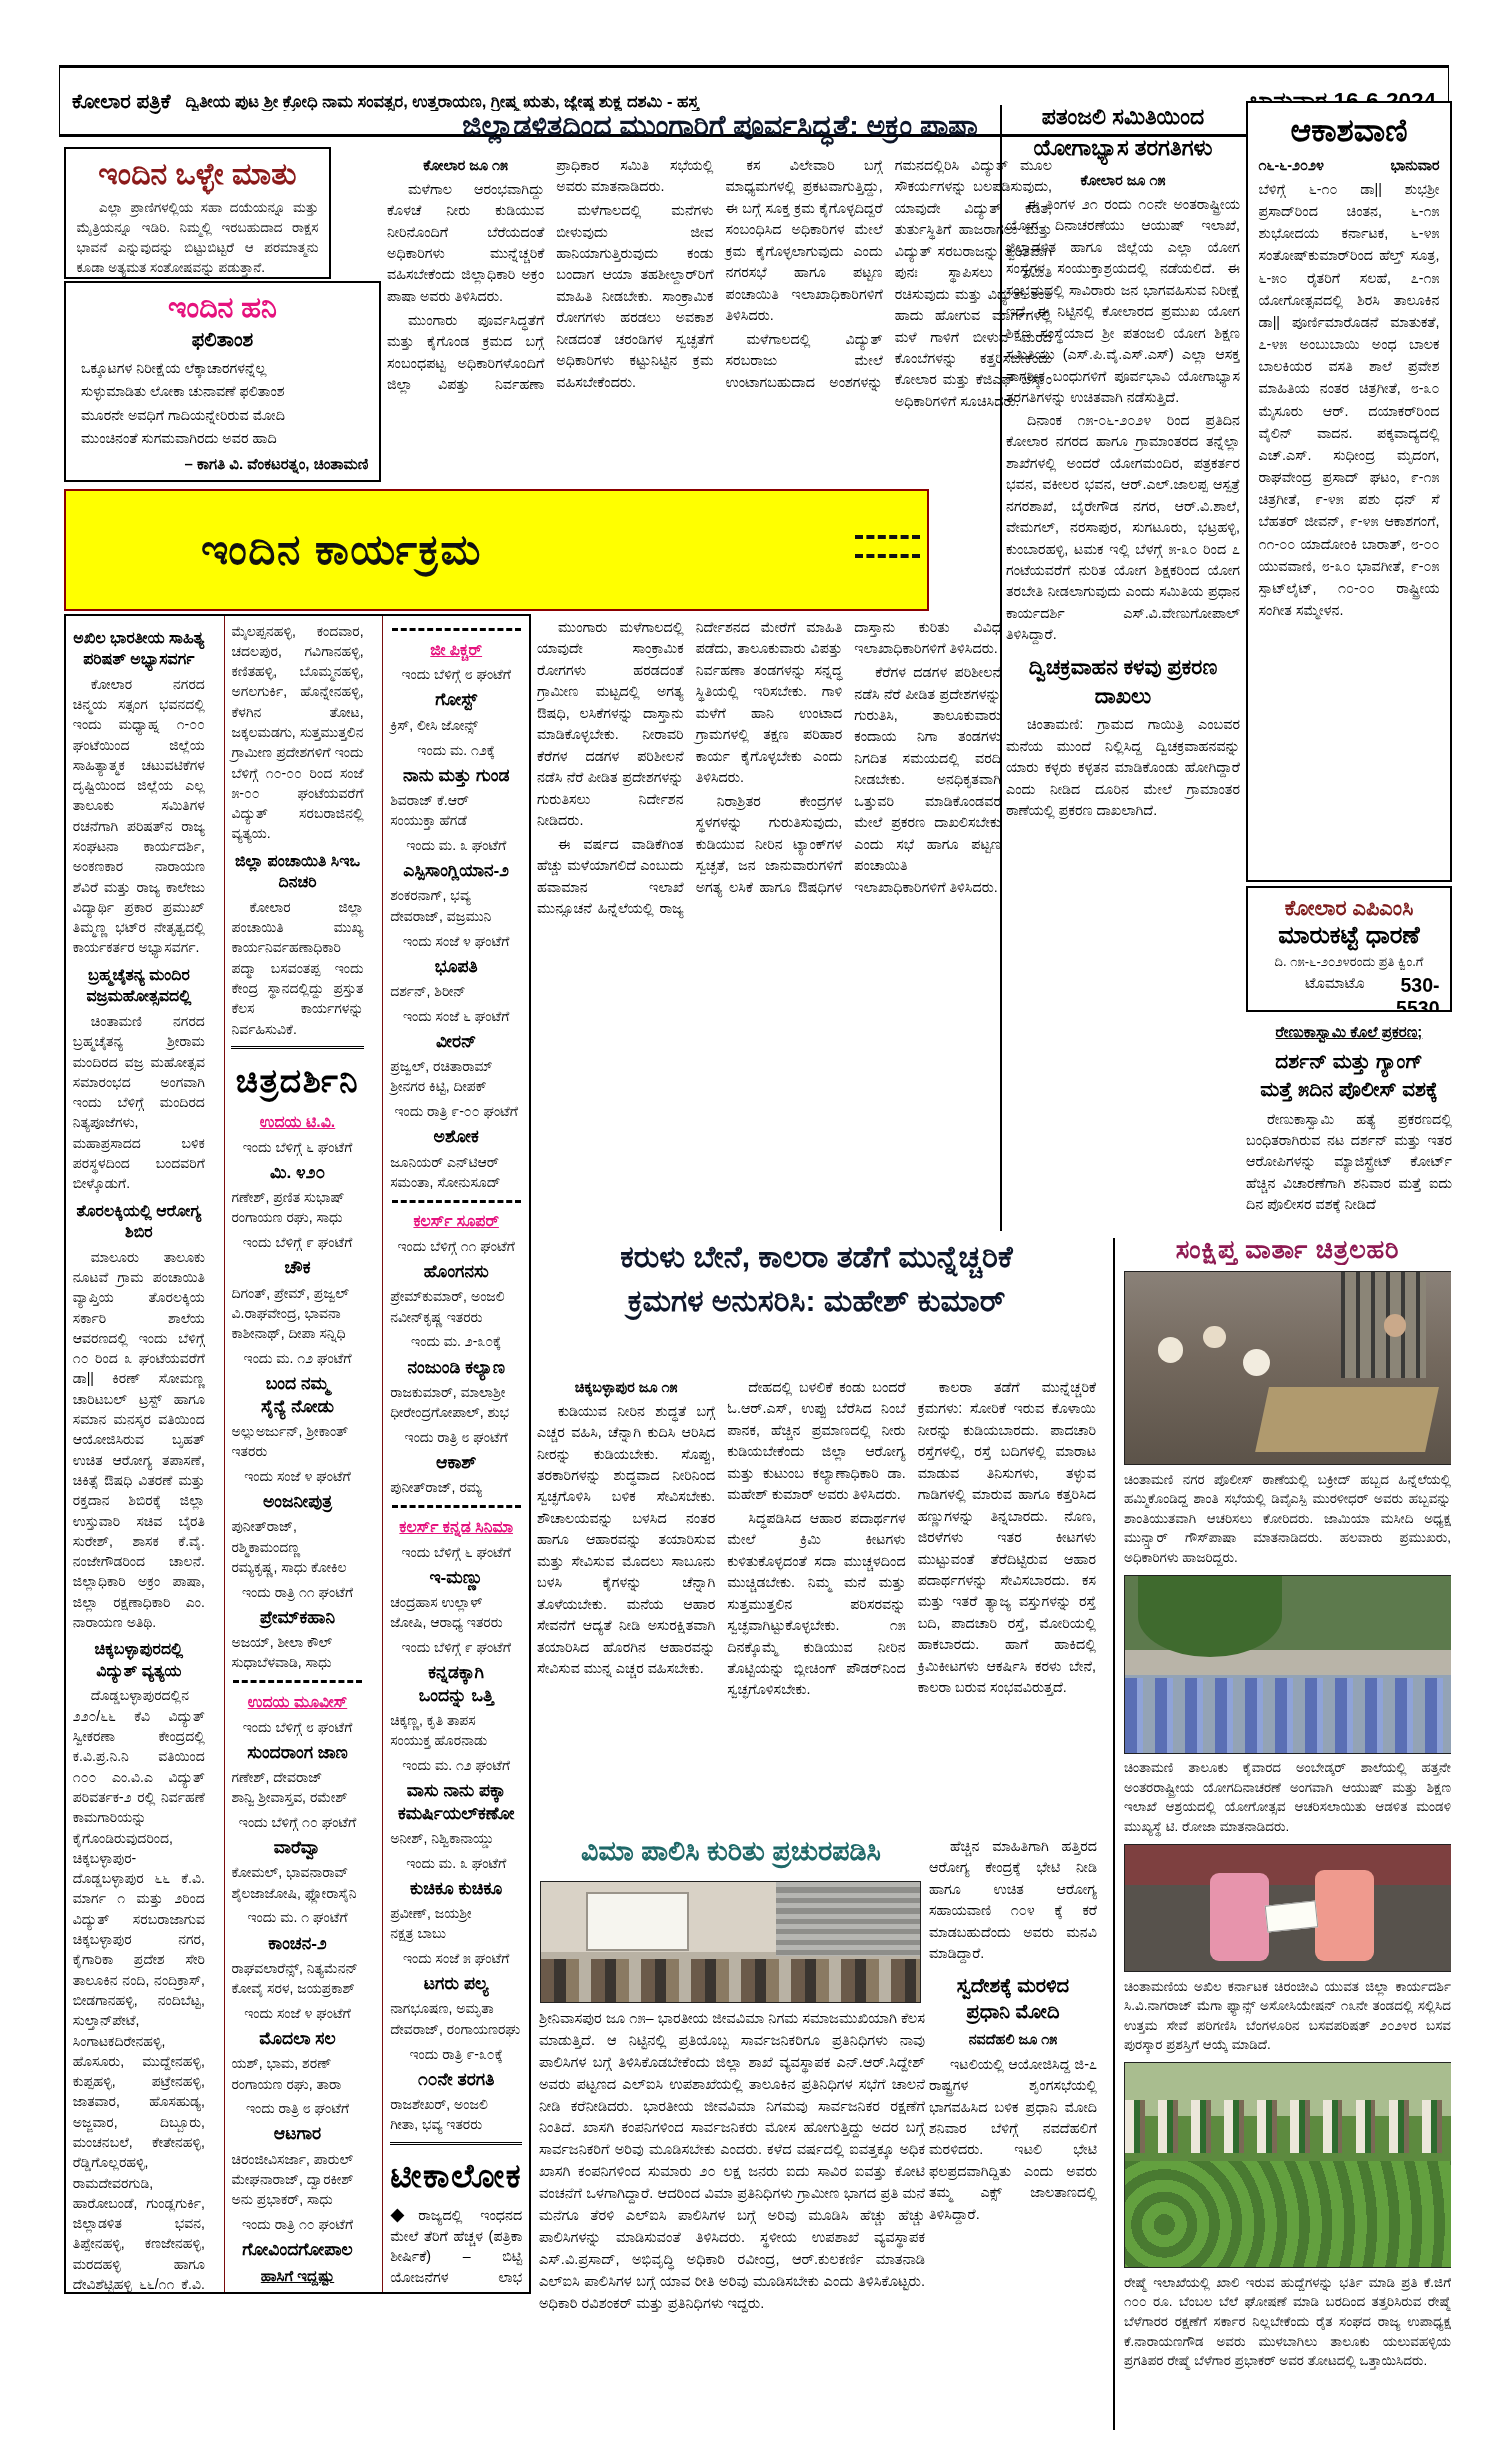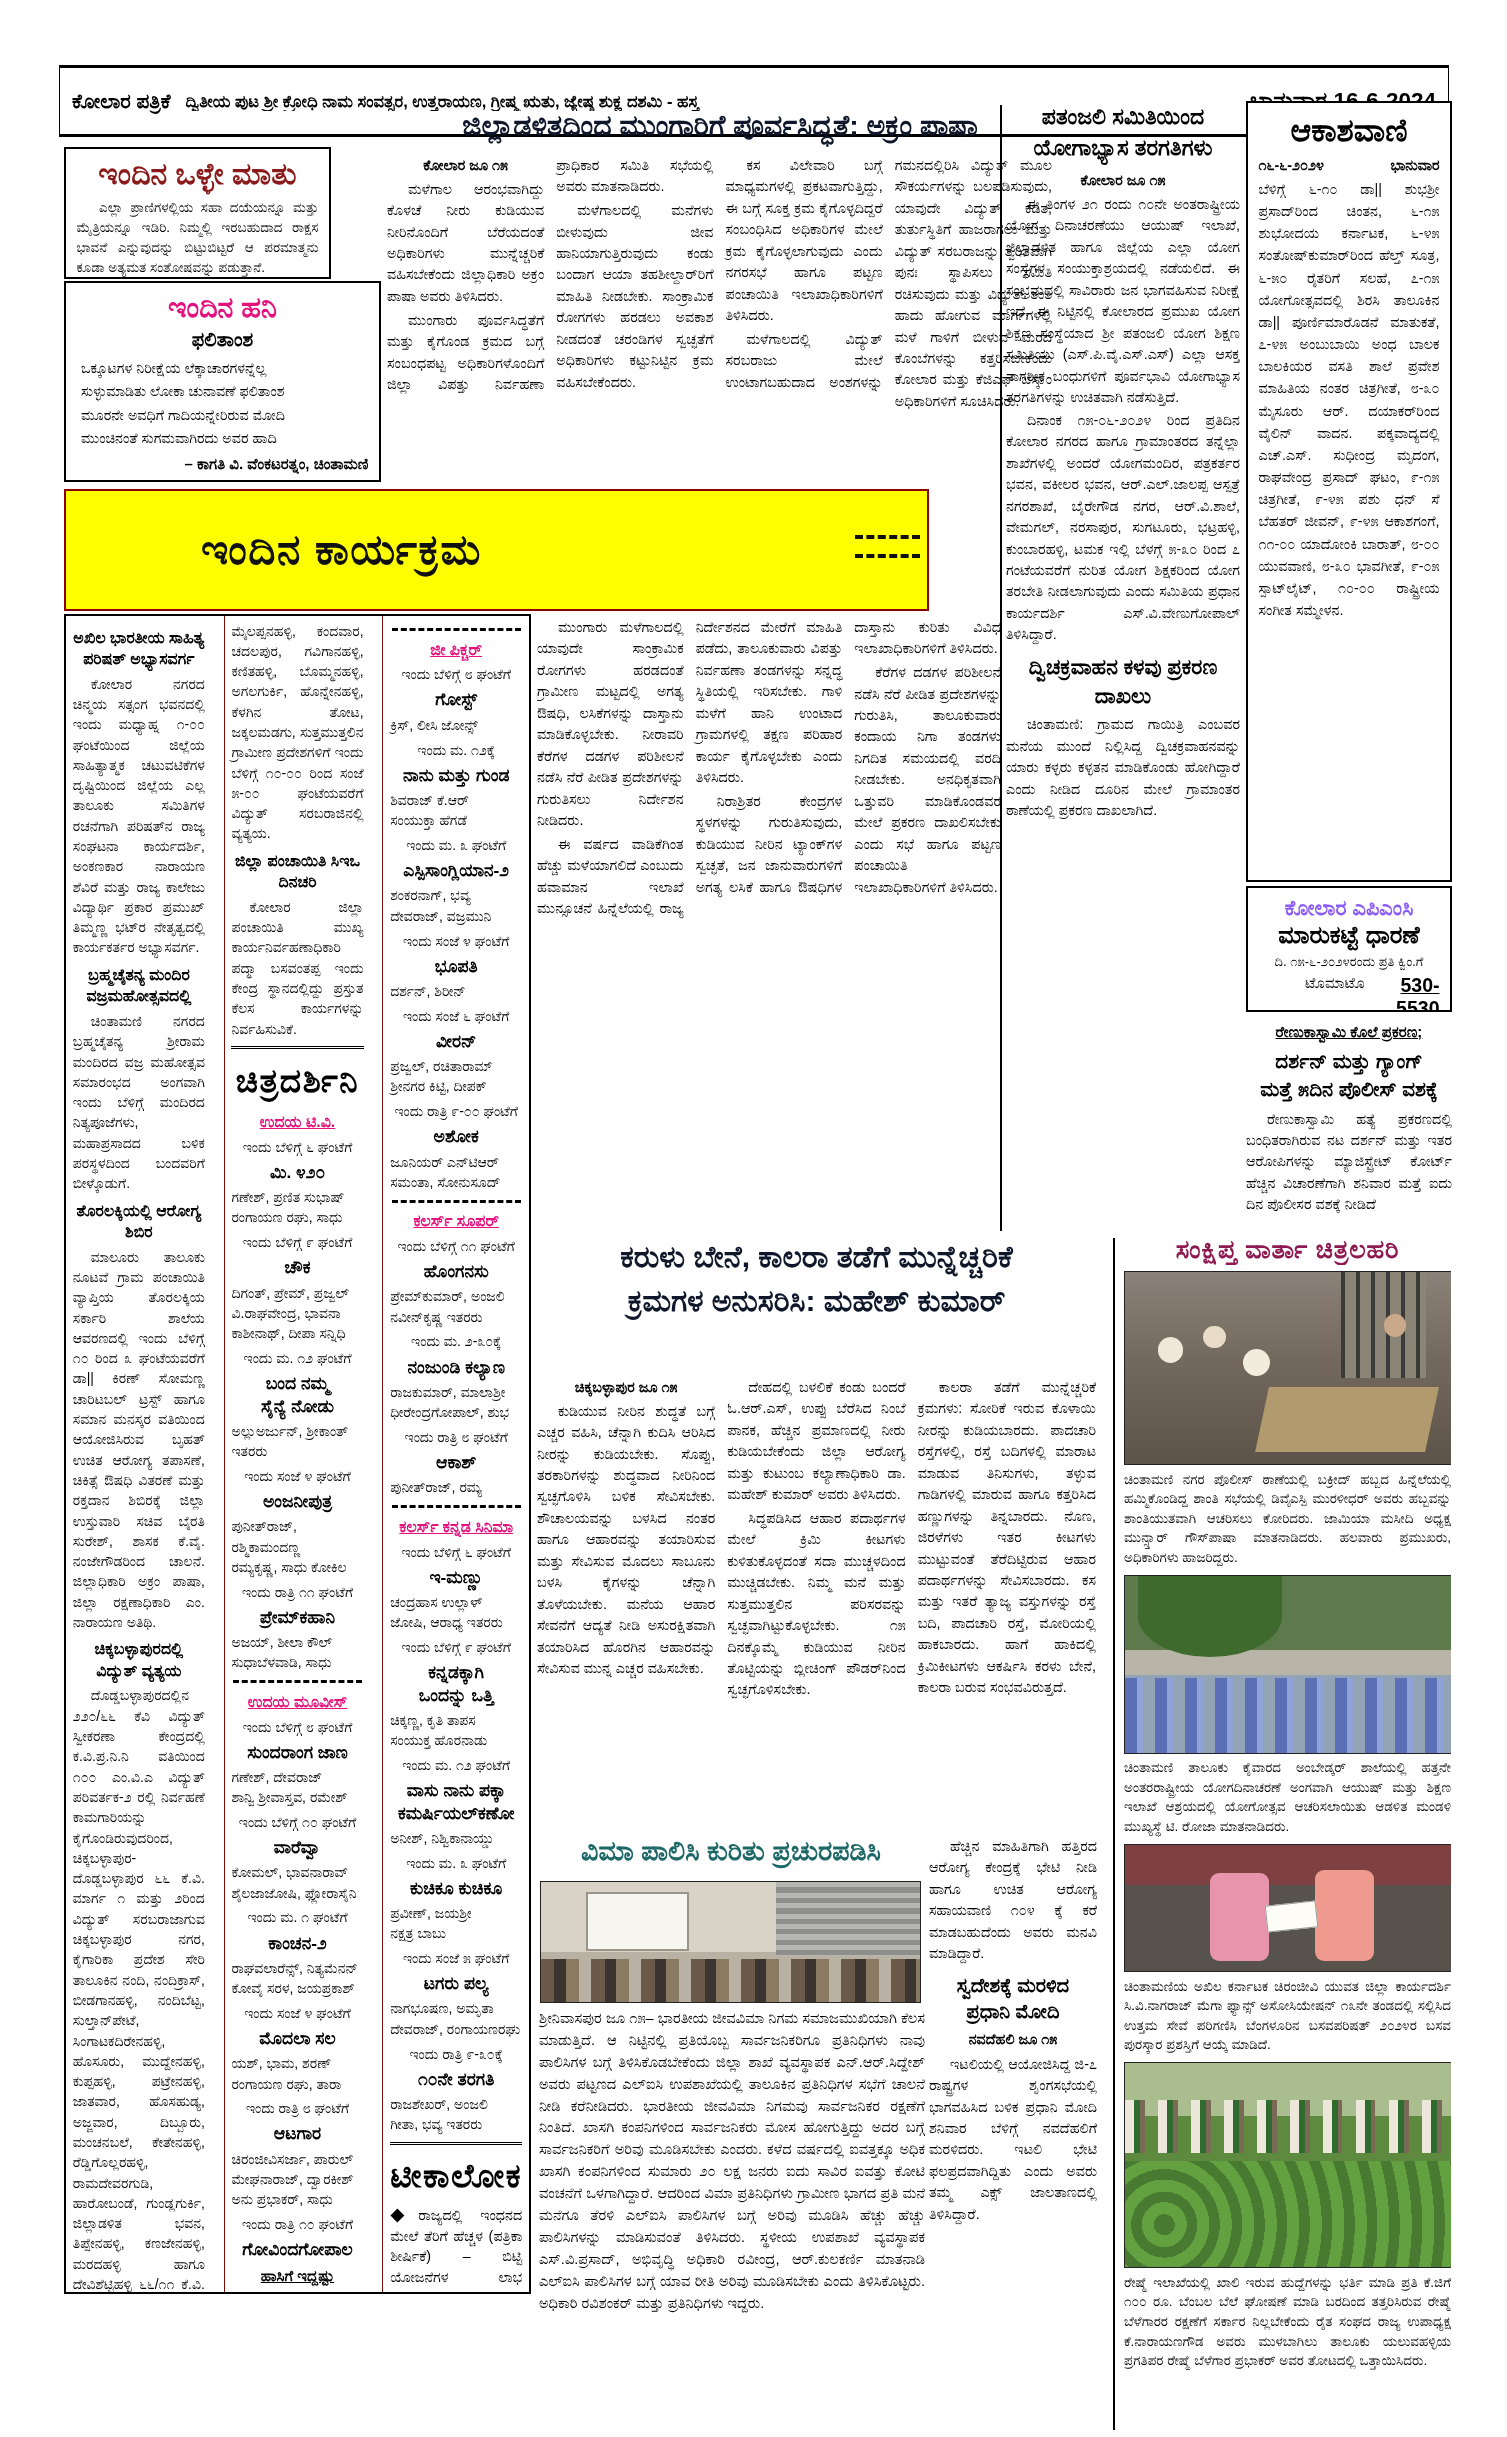--- a/index.html
+++ b/index.html
@@ -54,25 +54,25 @@
   .pi-bullet{text-align:justify;font-size:14.3px;}
   
   .pat-hl{font-size:22px;font-weight:bold;text-align:center;white-space:pre-line;line-height:1.4;margin:0 0 6px;}
   .smallcol{font-size:14.3px;line-height:1.5;text-align:justify;overflow:hidden;}
   .dateline{text-align:center;font-weight:bold;margin:1.5px 0 3px;}
   .sub-hl{font-size:21px;font-weight:bold;text-align:center;margin:7.5px 0 4.5px;line-height:1.35;}
   
   .radio-title{font-size:31.5px;font-weight:bold;text-align:center;margin:3px 0 7.5px;}
   .dayline{display:flex;justify-content:space-between;font-size:14.3px;font-weight:bold;margin-bottom:4.5px;}
   .sched{font-size:14.3px;line-height:1.55;text-align:justify;}
-  .apmc-region{color:#8b5cf6;font-size:21px;font-weight:bold;text-align:center;margin:1.5px 0;}
+  .apmc-region{color:#7f1d1d;font-size:21px;font-weight:bold;text-align:center;margin:1.5px 0;}
   .apmc-title{font-size:24px;font-weight:bold;text-align:center;margin:0 0 4.5px;}
   .apmc-note{font-size:13px;text-align:center;margin-bottom:4.5px;}
   .apmc-row{display:flex;justify-content:flex-end;font-size:15px;}
-  .apmc-price{font-weight:bold;font-size:19.5px;width:75px;text-align:right;line-height:1.2;text-decoration:underline;}
+  .apmc-price{font-weight:bold;font-size:19.5px;width:75px;text-align:right;line-height:1.2;}
   .kicker{font-size:15px;font-weight:bold;text-decoration:underline;text-align:center;margin:3px 0;}
   .darshan-hl{font-size:20px;font-weight:bold;text-align:center;white-space:pre-line;line-height:1.4;margin:1.5px 0 6px;}
   
   .briefs-h{color:#8e1a52;font-size:25.5px;font-weight:bold;text-align:center;letter-spacing:0.8px;margin:0 0 6px;white-space:nowrap;overflow:hidden;}
   figure{margin:0 0 6px;}
   .cap{font-size:13.5px;line-height:1.45;text-align:justify;margin:4.5px 0 7.5px;}
   .ph{position:relative;border:1.5px solid #222;overflow:hidden;width:100%;}
   .ph div{position:absolute;}
   .ph-meeting{background:linear-gradient(180deg,#8a8178 0%,#74695e 45%,#5c5349 100%);}
   .ph-meeting .bars{right:8%;top:0;width:26%;height:55%;background:repeating-linear-gradient(90deg,#3a3a38 0 4.5px,#8b8577 4.5px 15px);}

